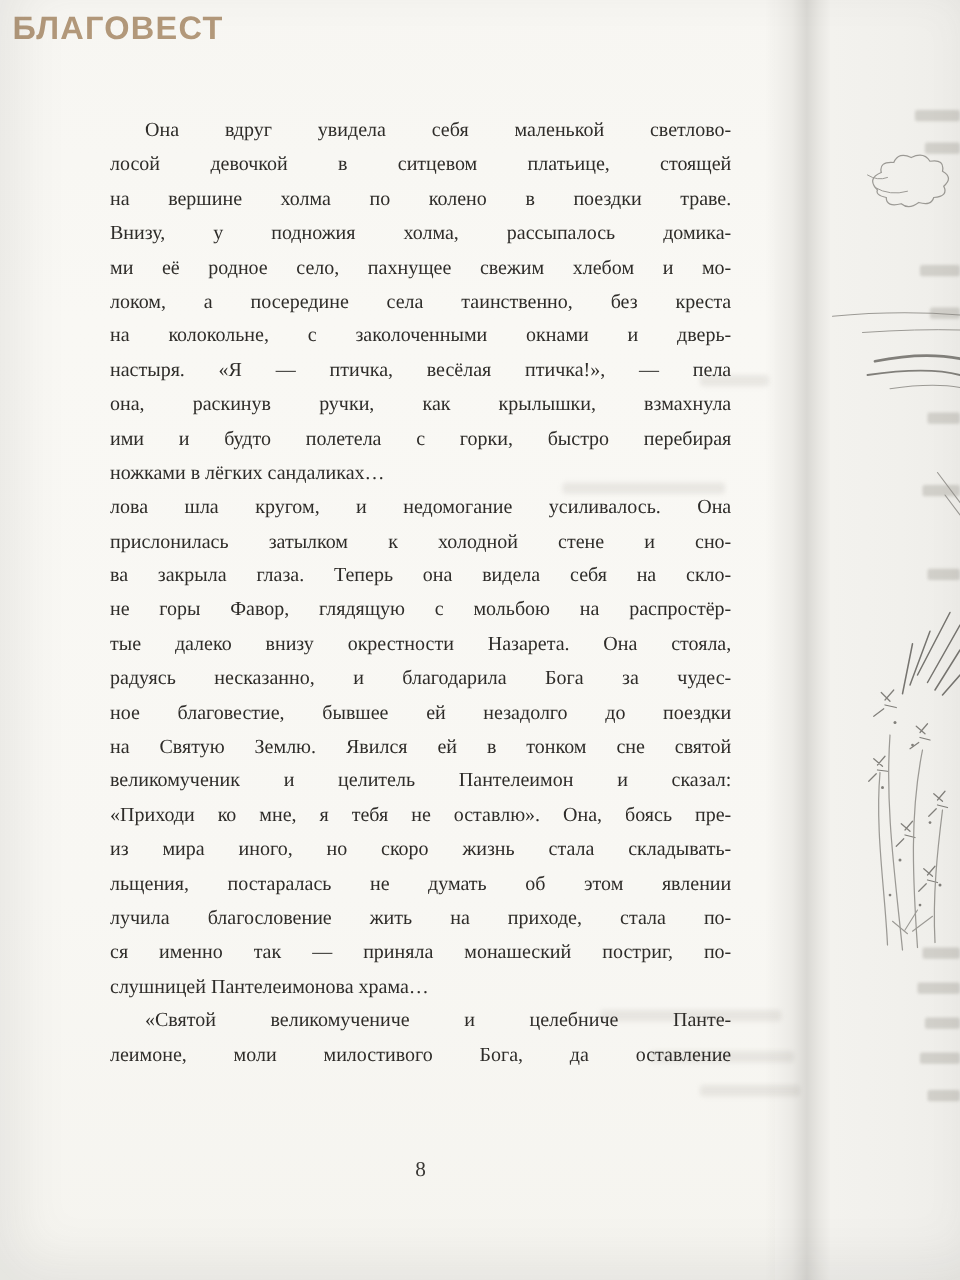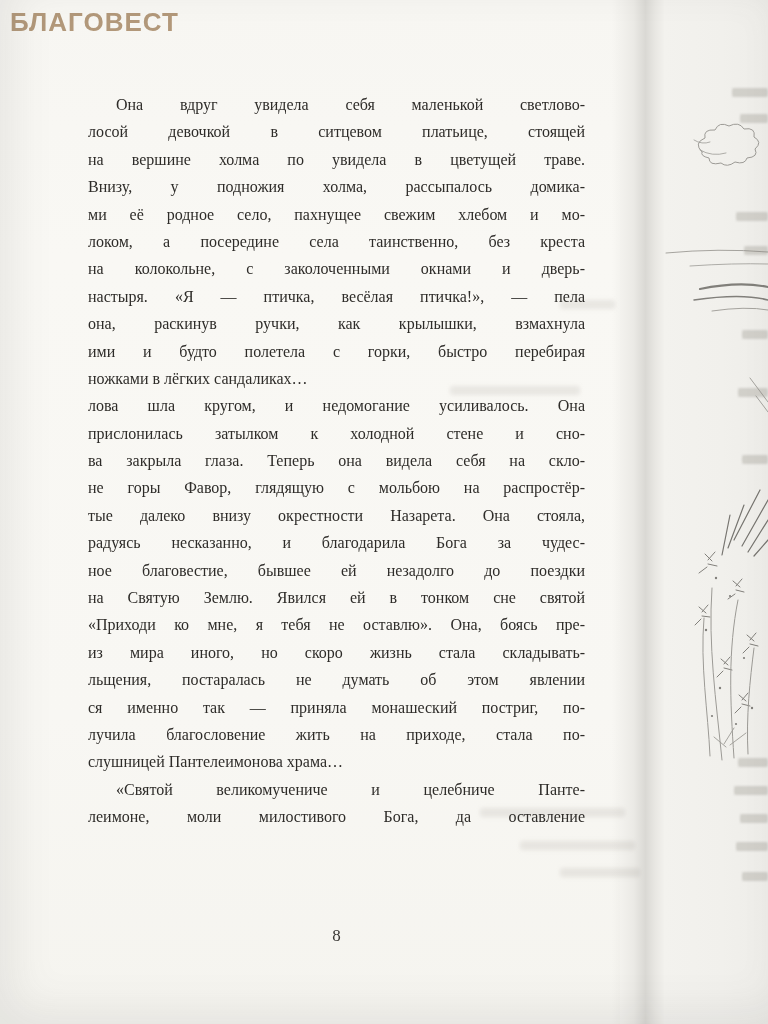--- a/index.html
+++ b/index.html
@@ -88,43 +88,44 @@
     <div class="smudge" style="left:450px;top:386px;width:130px;"></div>
     <div class="smudge" style="left:560px;top:300px;width:55px;"></div>
     <div class="smudge" style="left:480px;top:808px;width:145px;"></div>
     <div class="smudge" style="left:520px;top:841px;width:115px;"></div>
     <div class="smudge" style="left:560px;top:868px;width:80px;"></div>
 
     <div class="text-block">
 
       <div class="bl ind">Она вдруг увидела себя маленькой светлово-</div>
       <div class="bl">лосой девочкой в ситцевом платьице, стоящей</div>
-      <div class="bl">на вершине холма по увидела в цветущей траве.</div>
+      <div class="bl">на вершине холма по колено в поездки траве.</div>
       <div class="bl">Внизу, у подножия холма, рассыпалось домика-</div>
       <div class="bl">ми её родное село, пахнущее свежим хлебом и мо-</div>
       <div class="bl">локом, а посередине села таинственно, без креста</div>
       <div class="bl">на колокольне, с заколоченными окнами и дверь-</div>
       <div class="bl">настыря. «Я — птичка, весёлая птичка!», — пела</div>
       <div class="bl">она, раскинув ручки, как крылышки, взмахнула</div>
       <div class="bl">ими и будто полетела с горки, быстро перебирая</div>
       <div class="bl end">ножками в лёгких сандаликах…</div>
 
       <div class="bl">лова шла кругом, и недомогание усиливалось. Она</div>
       <div class="bl">прислонилась затылком к холодной стене и сно-</div>
       <div class="bl">ва закрыла глаза. Теперь она видела себя на скло-</div>
       <div class="bl">не горы Фавор, глядящую с мольбою на распростёр-</div>
       <div class="bl">тые далеко внизу окрестности Назарета. Она стояла,</div>
       <div class="bl">радуясь несказанно, и благодарила Бога за чудес-</div>
       <div class="bl">ное благовестие, бывшее ей незадолго до поездки</div>
       <div class="bl">на Святую Землю. Явился ей в тонком сне святой</div>
+      <div class="bl">великомученик и целитель Пантелеимон и сказал:</div>
       <div class="bl">«Приходи ко мне, я тебя не оставлю». Она, боясь пре-</div>
       <div class="bl">из мира иного, но скоро жизнь стала складывать-</div>
       <div class="bl">льщения, постаралась не думать об этом явлении</div>
+      <div class="bl">лучила благословение жить на приходе, стала по-</div>
       <div class="bl">ся именно так — приняла монашеский постриг, по-</div>
-      <div class="bl">лучила благословение жить на приходе, стала по-</div>
       <div class="bl end">слушницей Пантелеимонова храма…</div>
 
       <div class="bl ind">«Святой великомучениче и целебниче Панте-</div>
       <div class="bl">леимоне, моли милостивого Бога, да оставление</div>
     </div>
 
     <div class="page-number">8</div>
   </div>
 
   <div class="gutter"></div>

